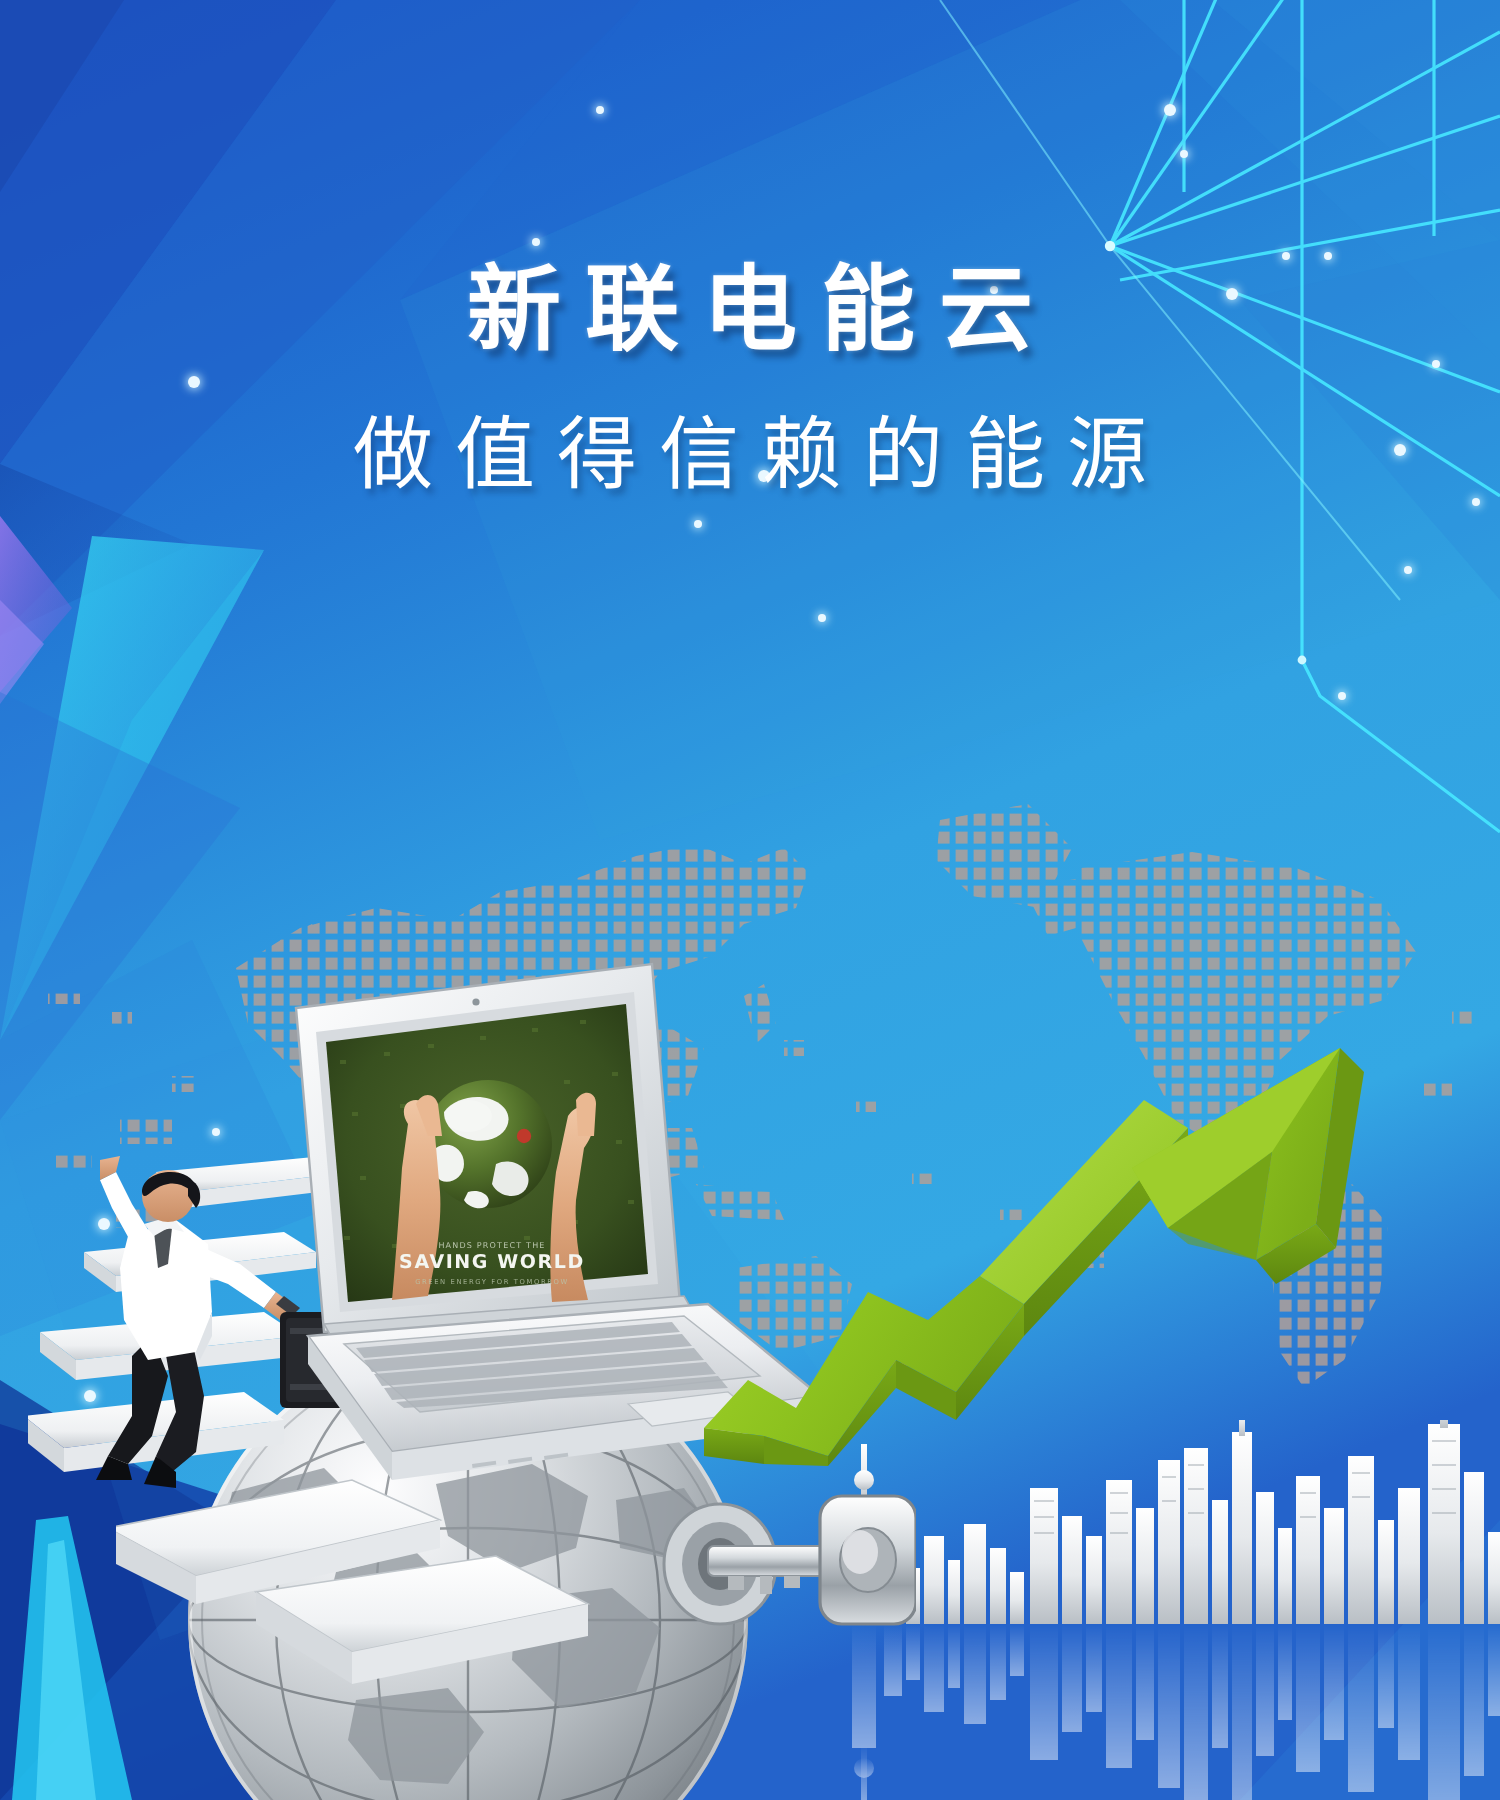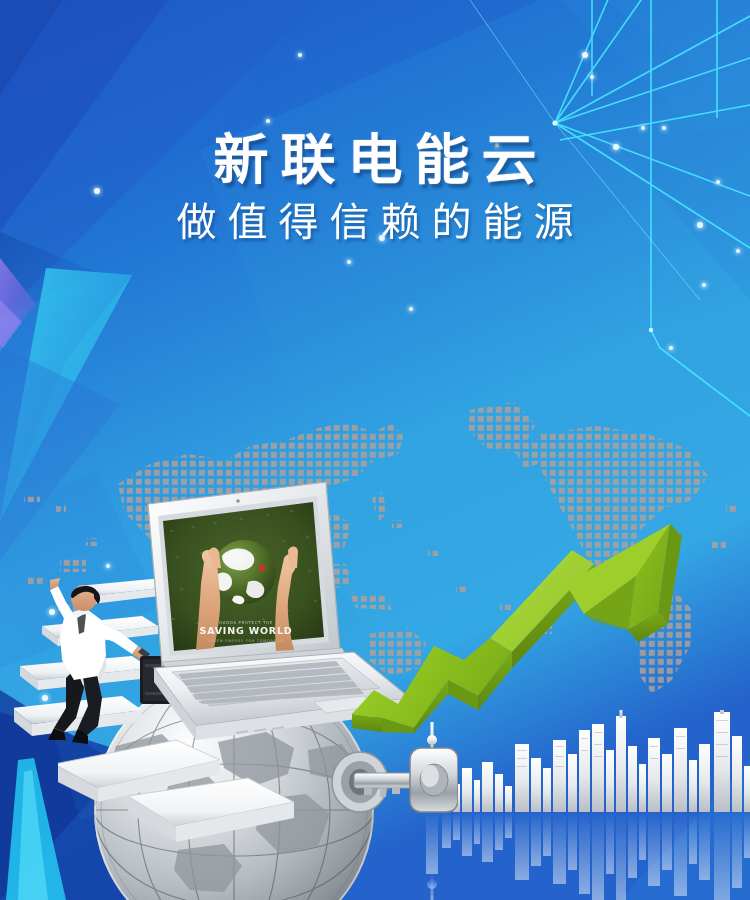--- a/index.html
+++ b/index.html
@@ -28,30 +28,31 @@
   }
   .worldmap svg{width:100%;height:100%;display:block;}
 
   
   .headline{
     position:absolute;left:0;top:128px;width:750px;
     text-align:center;
     z-index:40;
   }
   .title{
-    font-size:55px;
+    font-size:47px;
     font-weight:bold;
     color:#ffffff;
     letter-spacing:12px;
     line-height:1.18;
     text-indent:12px;
     text-shadow:3px 4px 3px rgba(10,35,80,.42), 0 0 2px rgba(255,255,255,.35);
     white-space:nowrap;
   }
   .subtitle{
+    margin-top:16px;
     font-size:40px;
     font-weight:normal;
     color:#ffffff;
     letter-spacing:11px;
     line-height:1.45;
     text-indent:11px;
     text-shadow:2px 3px 3px rgba(10,35,80,.35);
   }
   .subtitle div{white-space:nowrap;}
 

